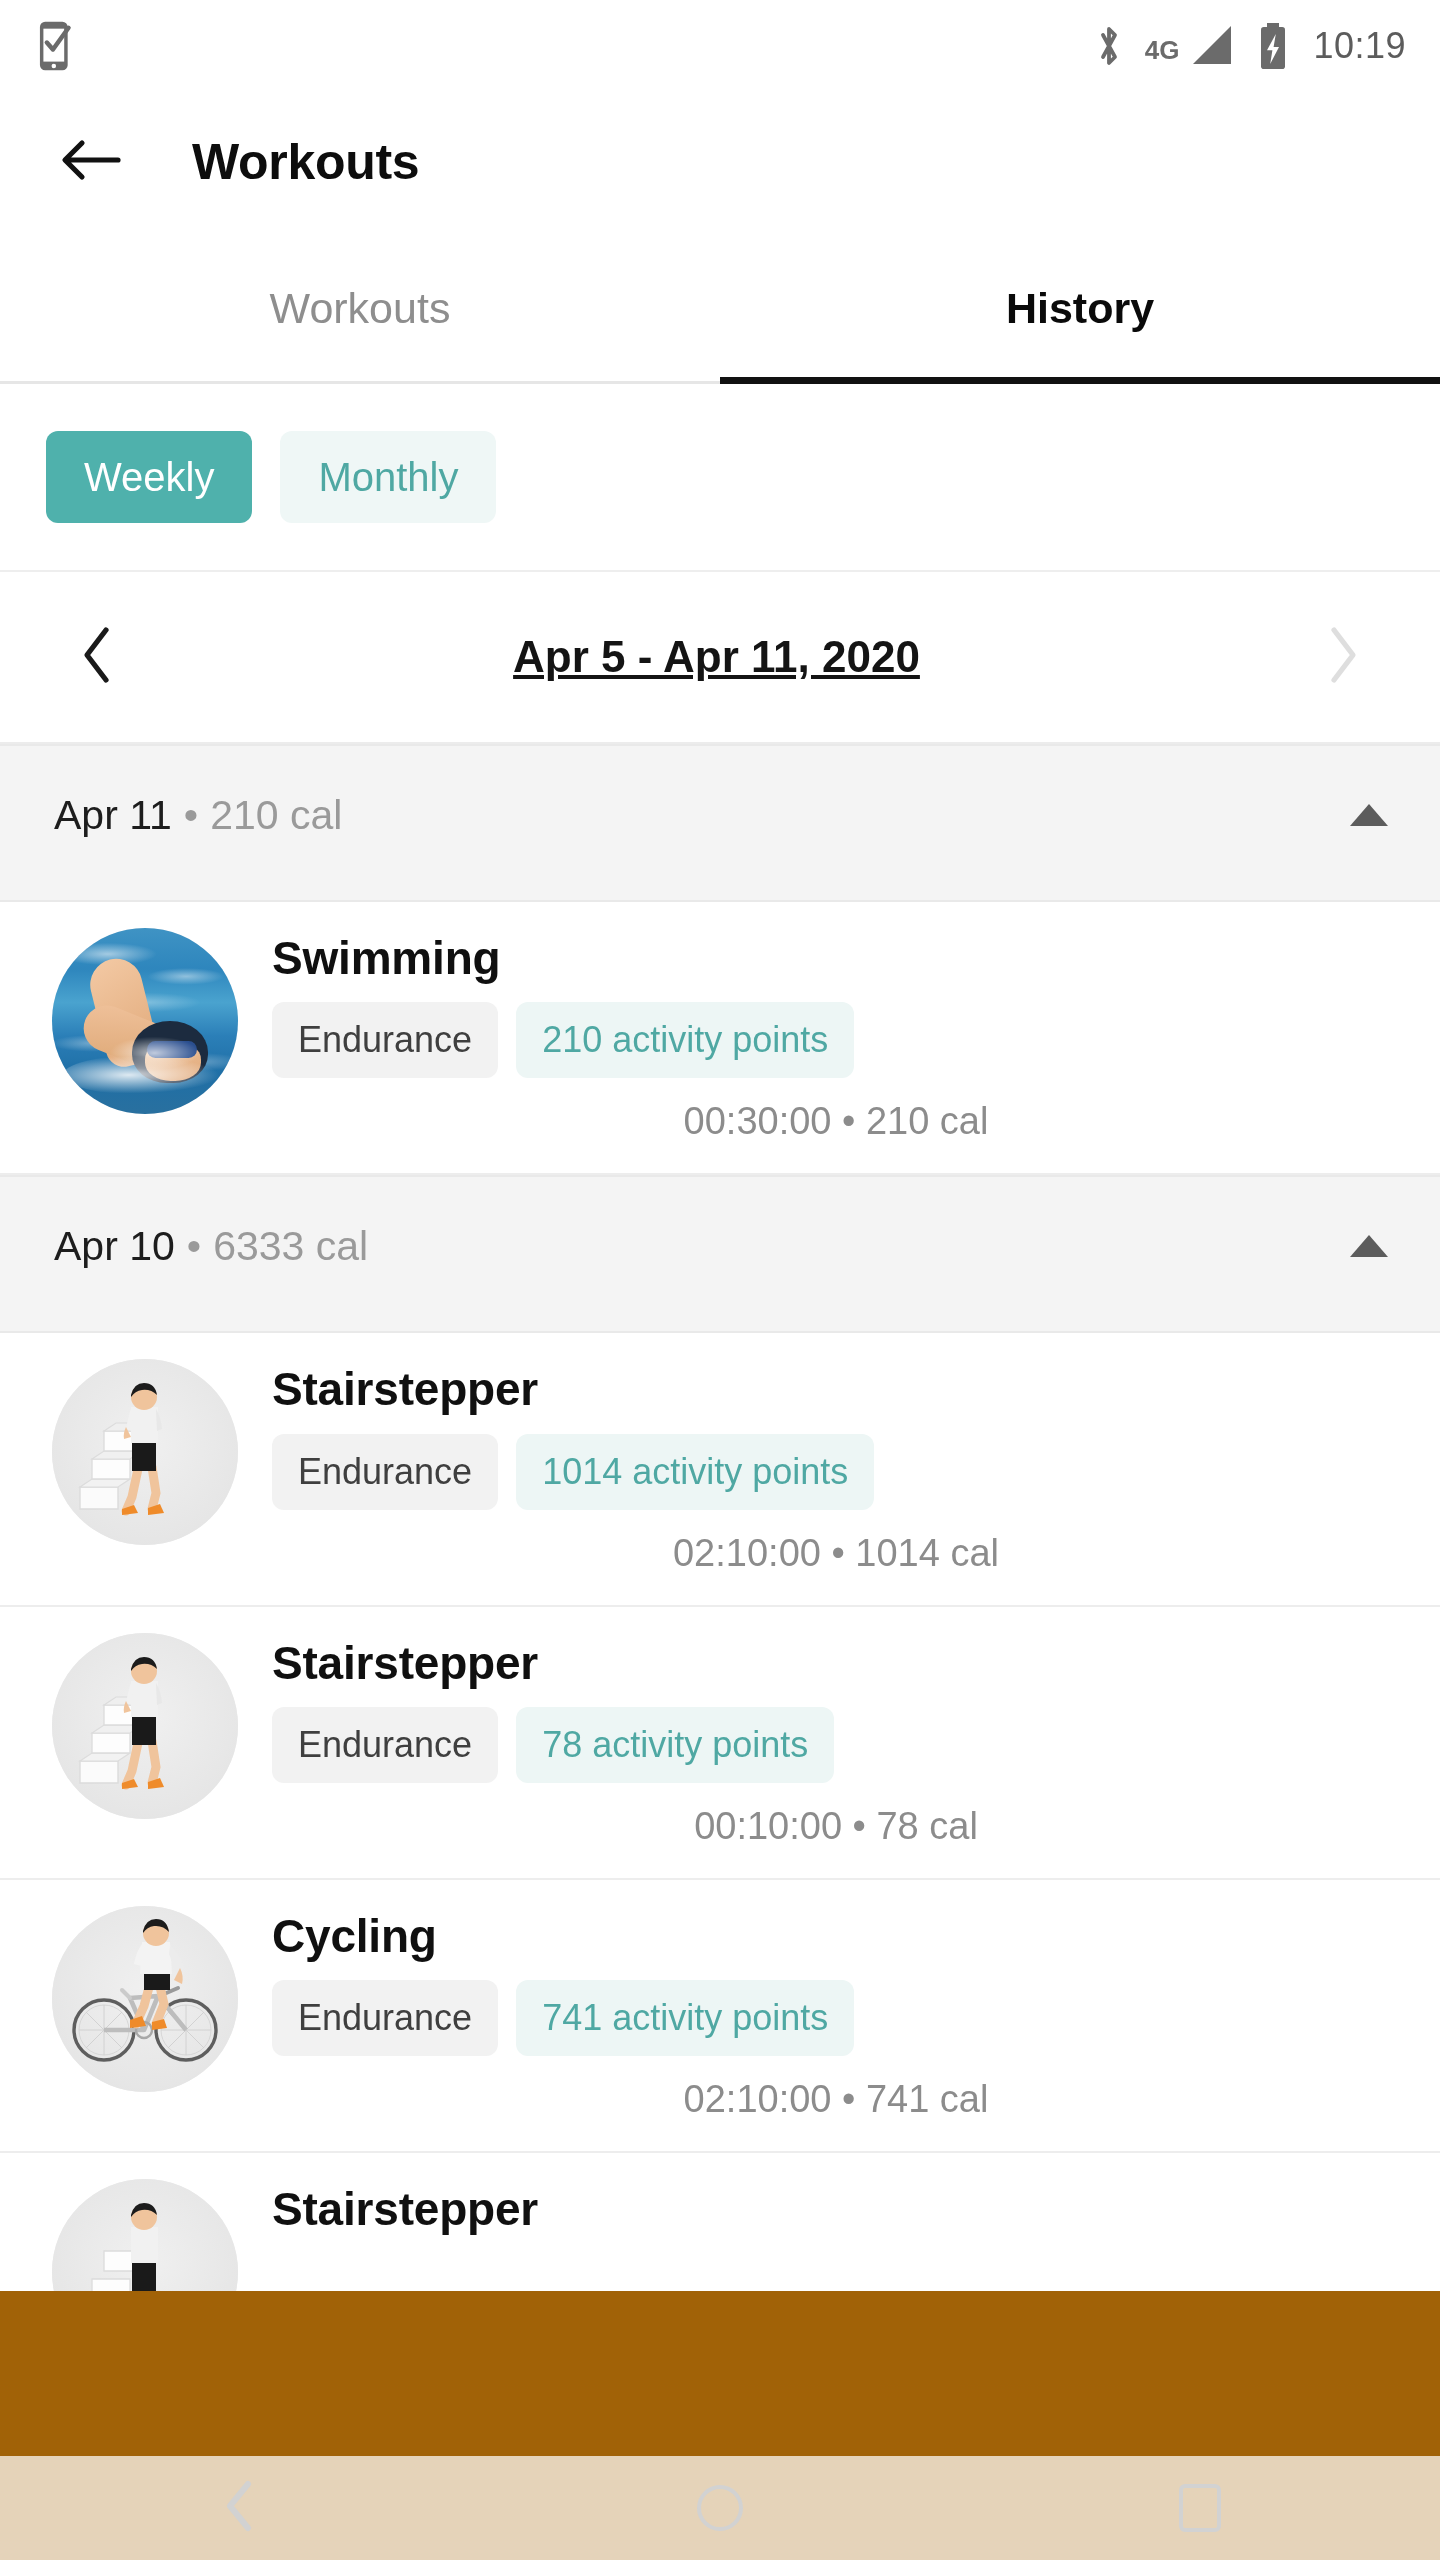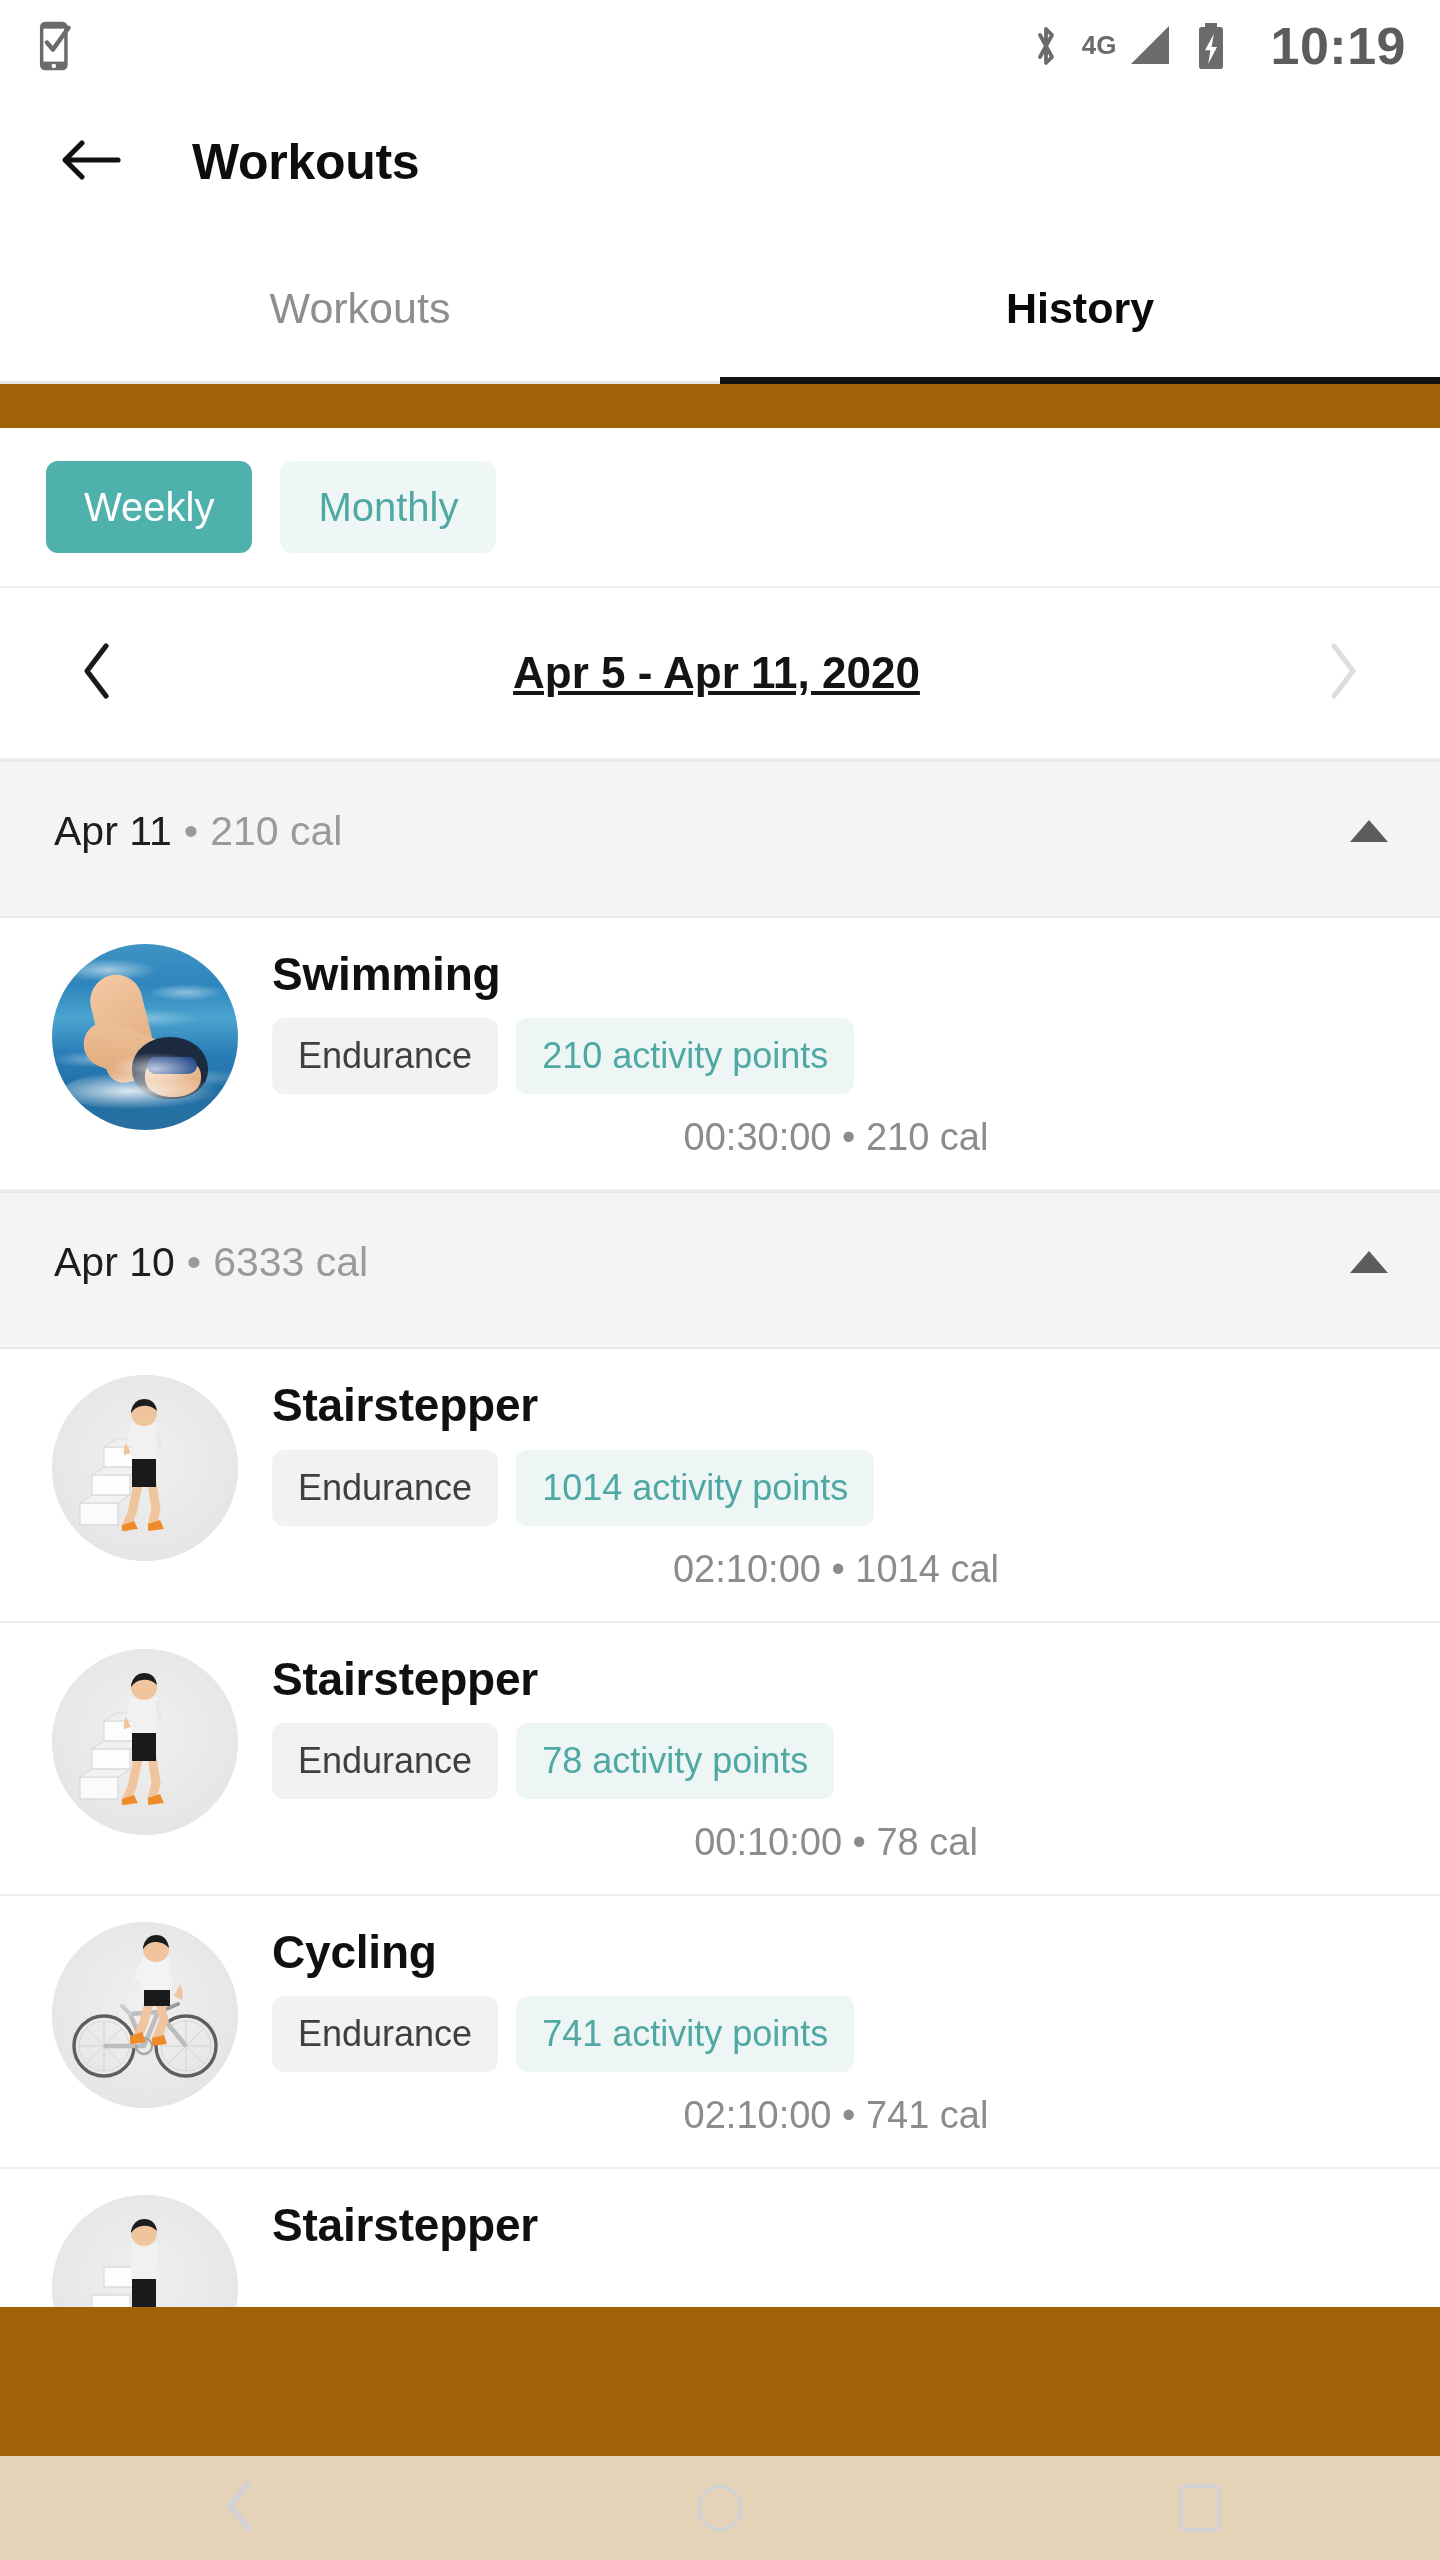--- a/index.html
+++ b/index.html
@@ -12,22 +12,22 @@
   .screen { width:1440px; height:2560px; position:relative; background:#a16207; overflow:hidden; }
 
   
   .statusbar {
     height:92px; display:flex; align-items:center;
     padding:0 34px 0 38px; background:#fff;
   }
   .sb-left { display:flex; align-items:center; gap:14px; }
   .sb-right { margin-left:auto; display:flex; align-items:center; gap:20px; }
   .sb-time {
-    font-size:52px; color:#5c5c5c; font-weight:700;
-    letter-spacing:0.5px; margin-left:24px;
+    font-size:36px; color:#5c5c5c; font-weight:400;
+    letter-spacing:0.5px; margin-left:4px;
   }
   .ico { display:block; }
 
   
   .appbar { height:140px; display:flex; align-items:center; padding-left:48px; background:#fff; }
   .back-btn { width:86px; height:86px; display:flex; align-items:center; justify-content:center; cursor:pointer; }
   .appbar-title {
     font-size:50px; font-weight:700; color:#0d0d0d;
     margin-left:58px; letter-spacing:-0.3px;
   }
@@ -45,24 +45,23 @@
     height:7px; background:#111;
   }
   .tabs::after {
     content:""; position:absolute; left:0; right:0; bottom:0;
     height:3px; background:#e3e3e3; z-index:-1;
   }
   .tab-underline-bg { position:absolute; left:0; right:0; bottom:0; height:3px; background:#e6e6e6; }
 
   
   .period-bar {
-    height:160px; display:flex; align-items:center; gap:28px;
+    height:188px; display:flex; align-items:center; gap:28px;
     padding-left:46px; background:#fff;
     border-bottom:2px solid #eeeeee;
-    margin-top:44px;
   }
   .pill {
     height:92px; display:flex; align-items:center; justify-content:center;
     padding:0 38px; border-radius:12px; font-size:40px; cursor:pointer;
   }
   .pill.selected { background:#4fb1ac; color:#ffffff; }
   .pill.unselected { background:#eff7f6; color:#4fa8a3; }
 
   
   .date-nav {

